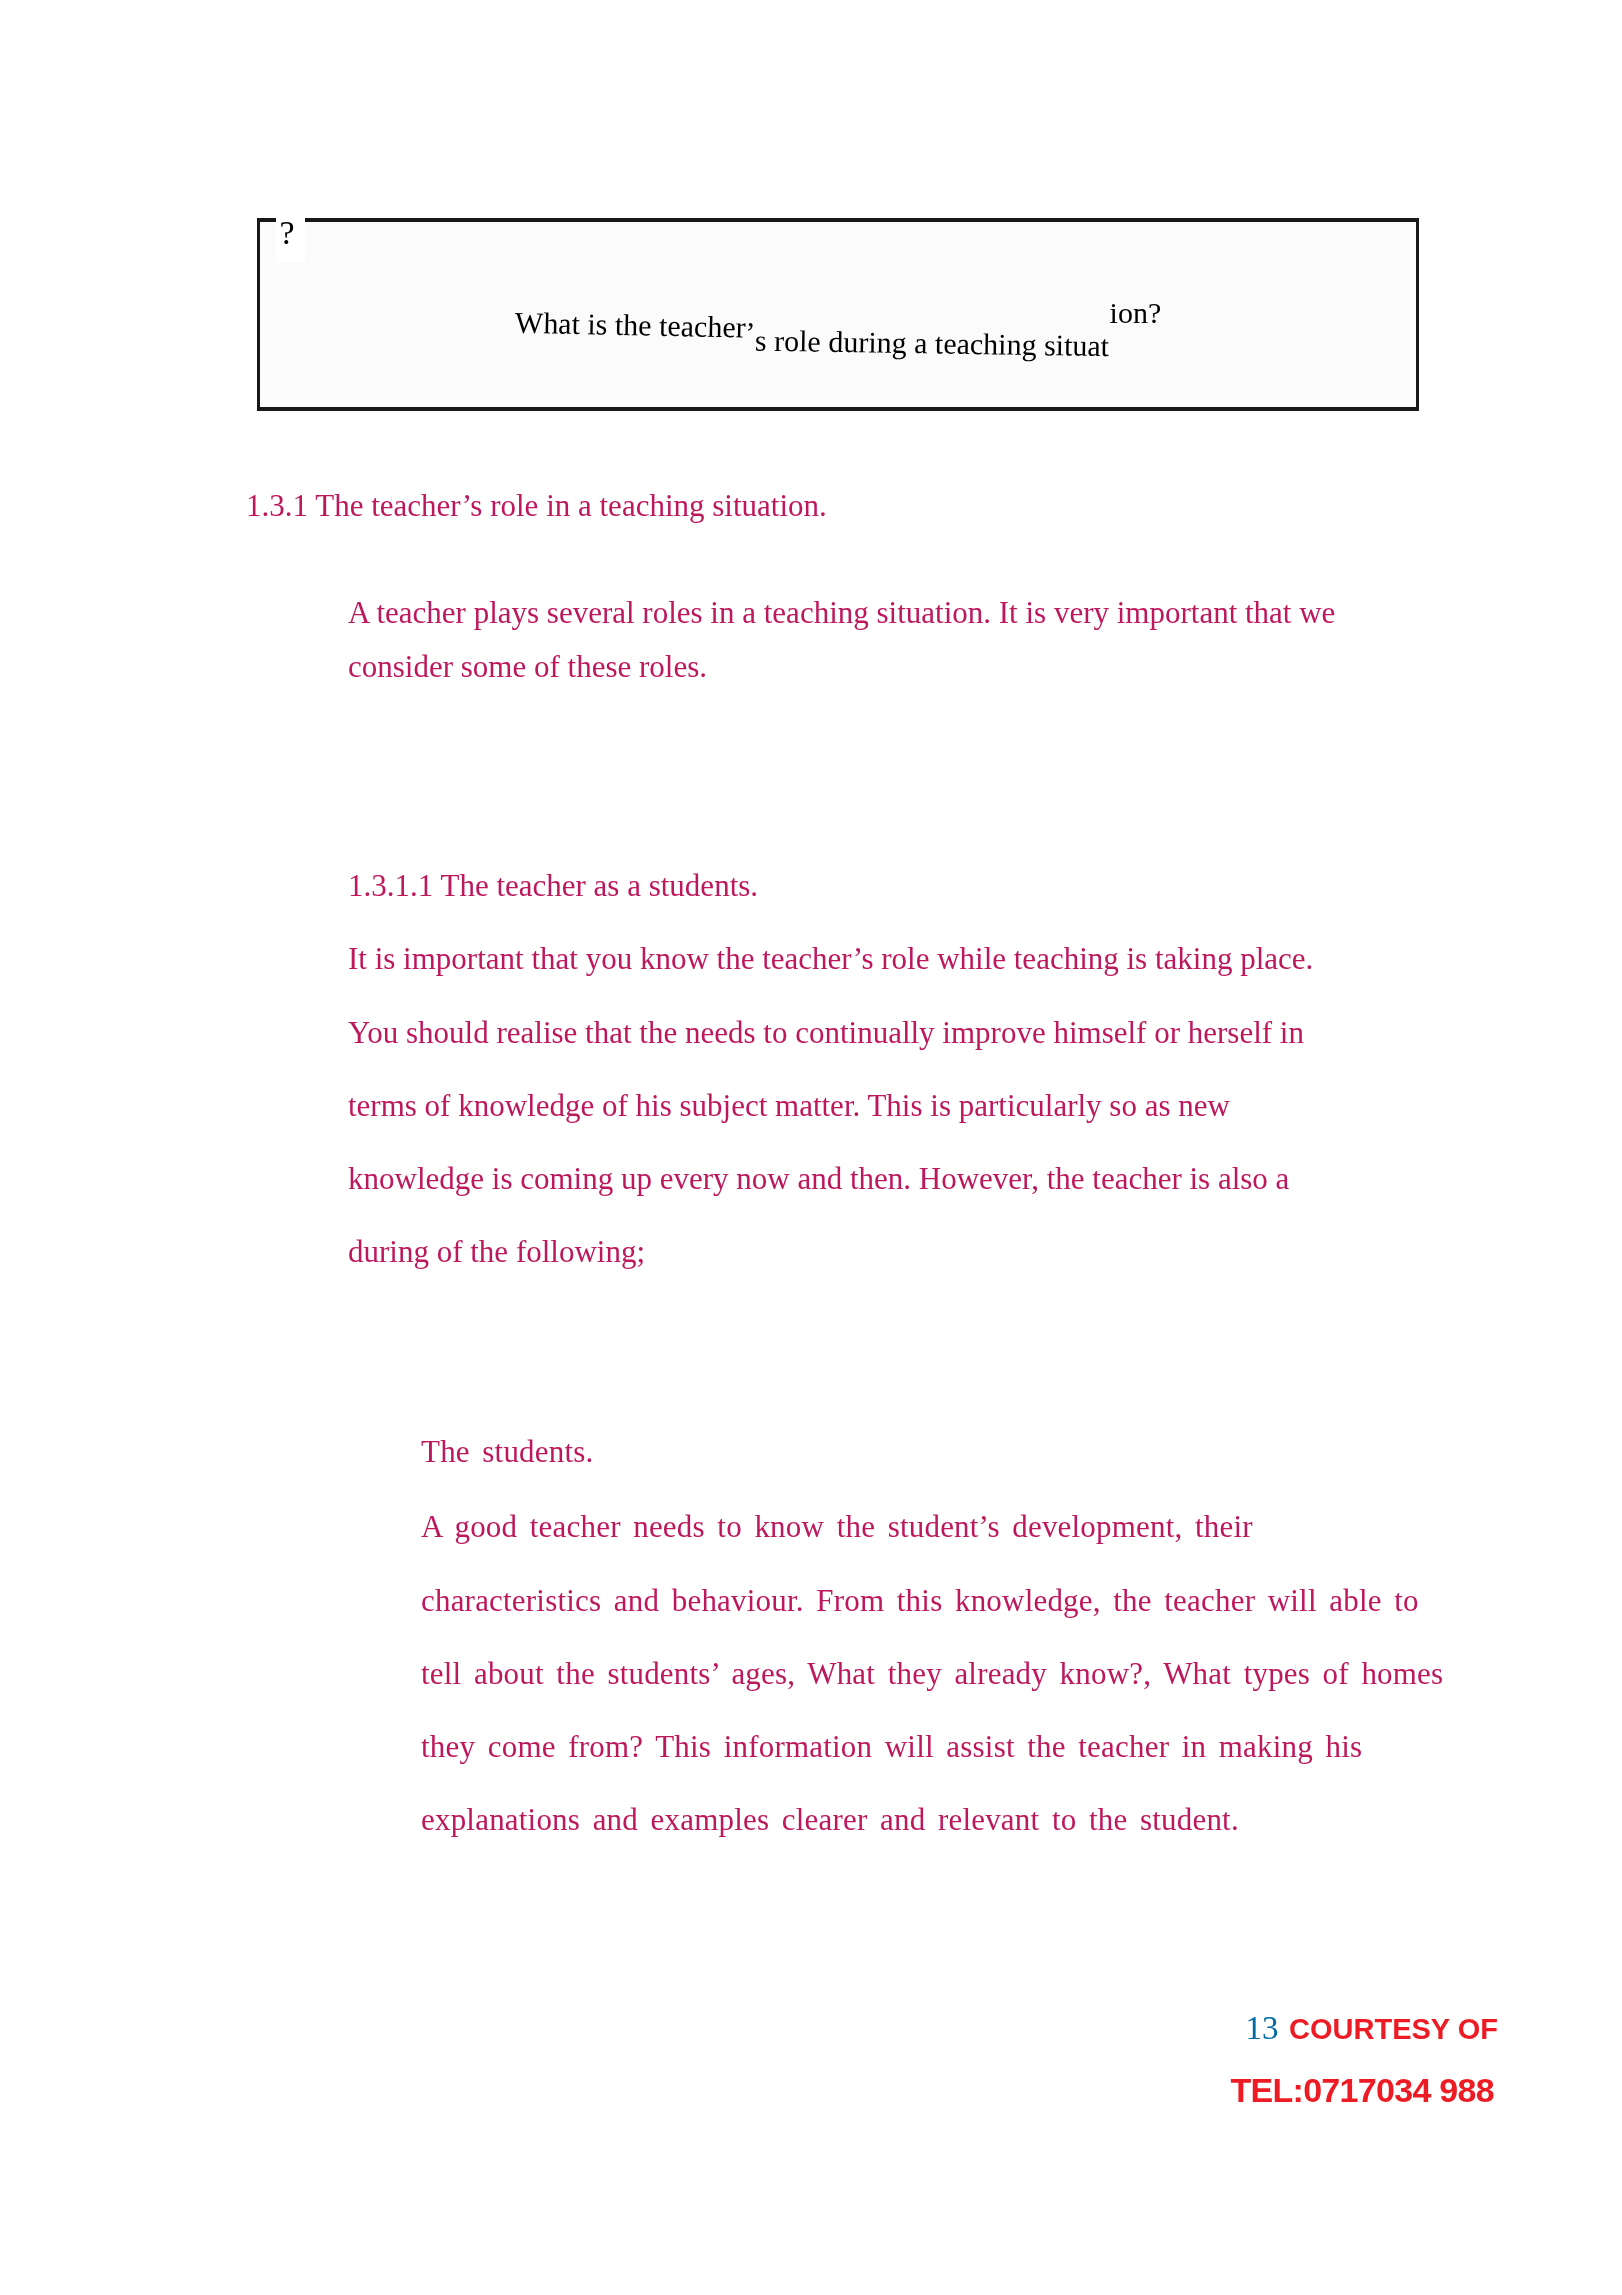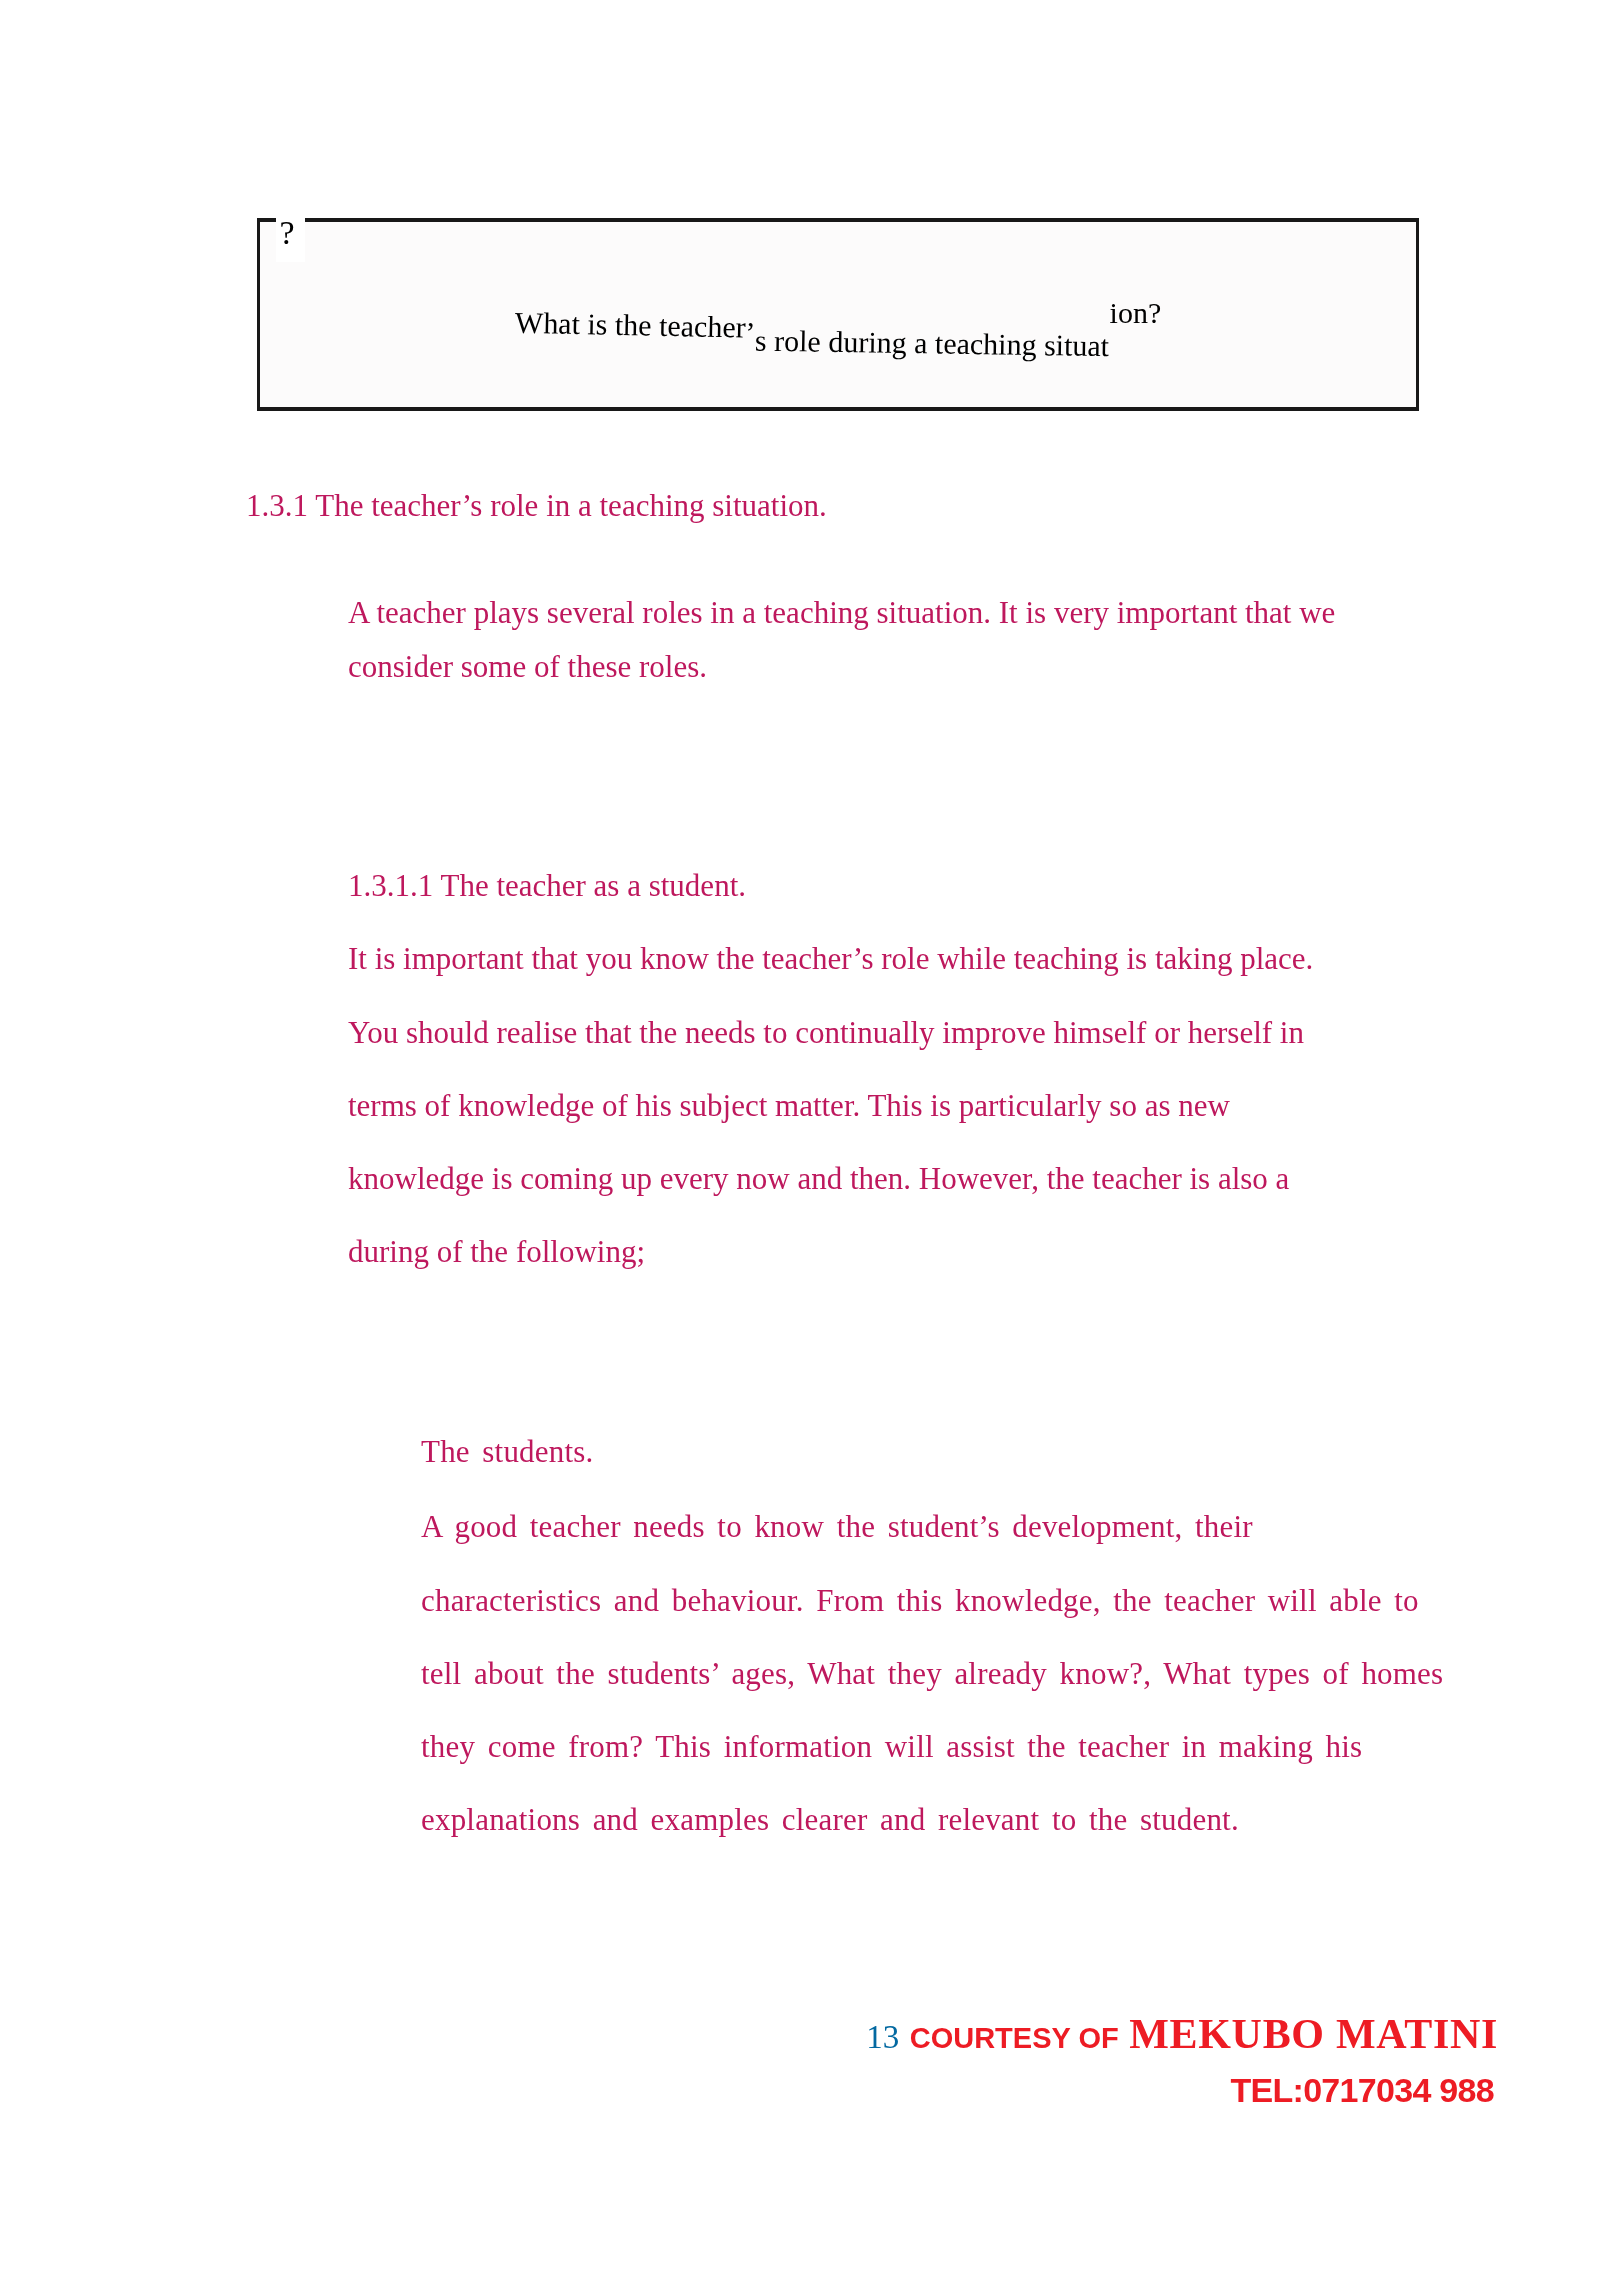--- a/index.html
+++ b/index.html
@@ -138,36 +138,35 @@
     <div class="qtext">
       <span class="seg seg1">What is the teacher</span><span class="seg seg2">’</span><span class="seg seg3">s role during a teaching situat</span><span class="seg seg4">ion?</span>
     </div>
   </div>
 
   <div class="line ind0 y-h1">1.3.1 The teacher’s role in a teaching situation.</div>
 
   <div class="line ind1 y-p1a">A teacher plays several roles in a teaching situation. It is very important that we</div>
   <div class="line ind1 y-p1b">consider some of these roles.</div>
 
-  <div class="line ind1 y-h2">1.3.1.1 The teacher as a student.</div>
+  <div class="line ind1 y-h2">1.3.1.1 The teacher as a students.</div>
 
   <div class="line ind1 y-p2a">It is important that you know the teacher’s role while teaching is taking place.</div>
   <div class="line ind1 y-p2b">You should realise that the needs to continually improve himself or herself in</div>
   <div class="line ind1 y-p2d">knowledge is coming up every now and then. However, the teacher is also a</div>
   <div class="line ind1 y-p2c">terms of knowledge of his subject matter. This is particularly so as new</div>
   <div class="line ind1 y-p2e">during of the following;</div>
 
   <div class="line ind2 y-p3t wide">The students.</div>
   <div class="line ind2 y-p3a wide">A good teacher needs to know the student’s development, their</div>
   <div class="line ind2 y-p3b wide">characteristics and behaviour. From this knowledge, the teacher will able to</div>
   <div class="line ind2 y-p3c wide">tell about the students’ ages, What they already know?, What types of homes</div>
   <div class="line ind2 y-p3d wide">they come from? This information will assist the teacher in making his</div>
   <div class="line ind2 y-p3e wide">explanations and examples clearer and relevant to the student.</div>
 
   <div class="footer-line1">
     <span class="page-number">13</span>
     <span class="courtesy red">COURTESY OF</span>
-    <span class="matini red">MEKUBO MATINI</span>
   </div>
   <div class="footer-line2 red">TEL:0717034 988</div>
 
 </div>
 
 
 </body></html>

